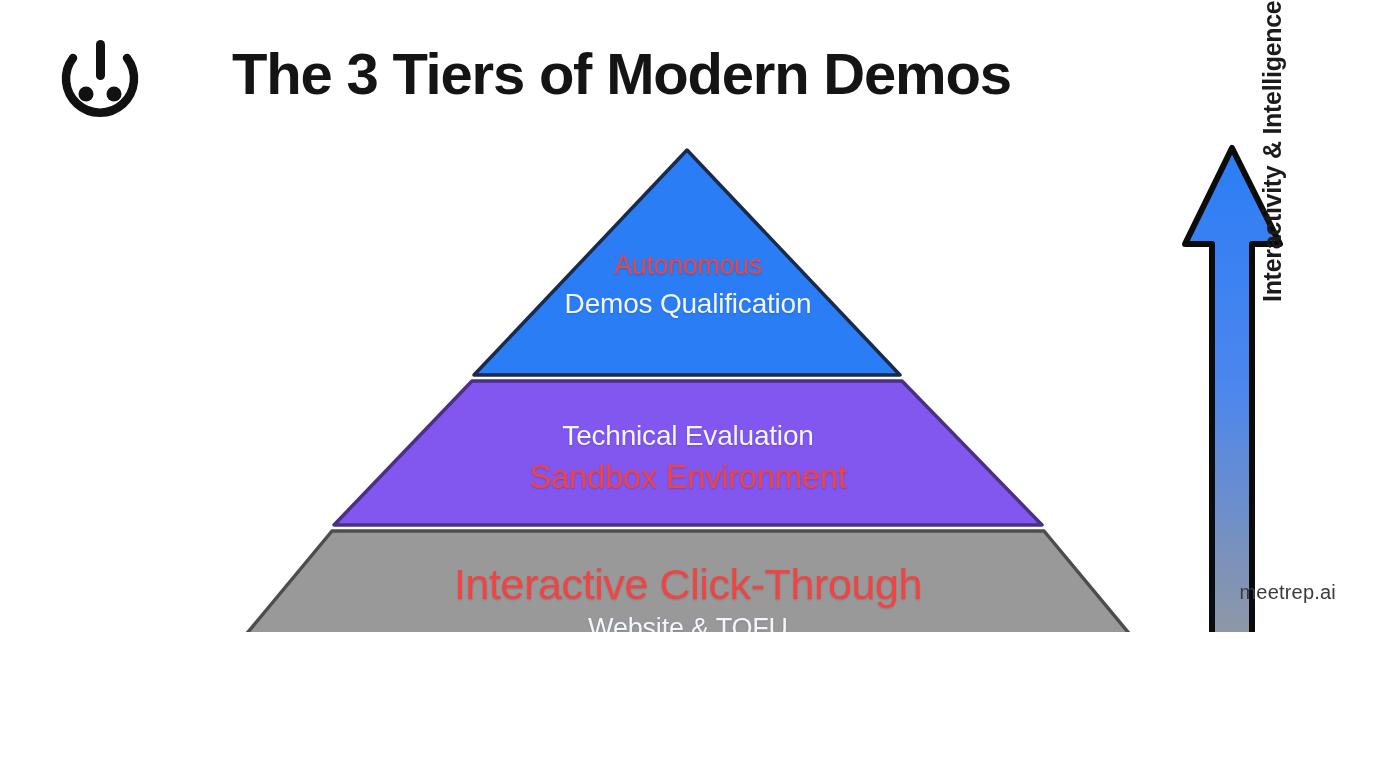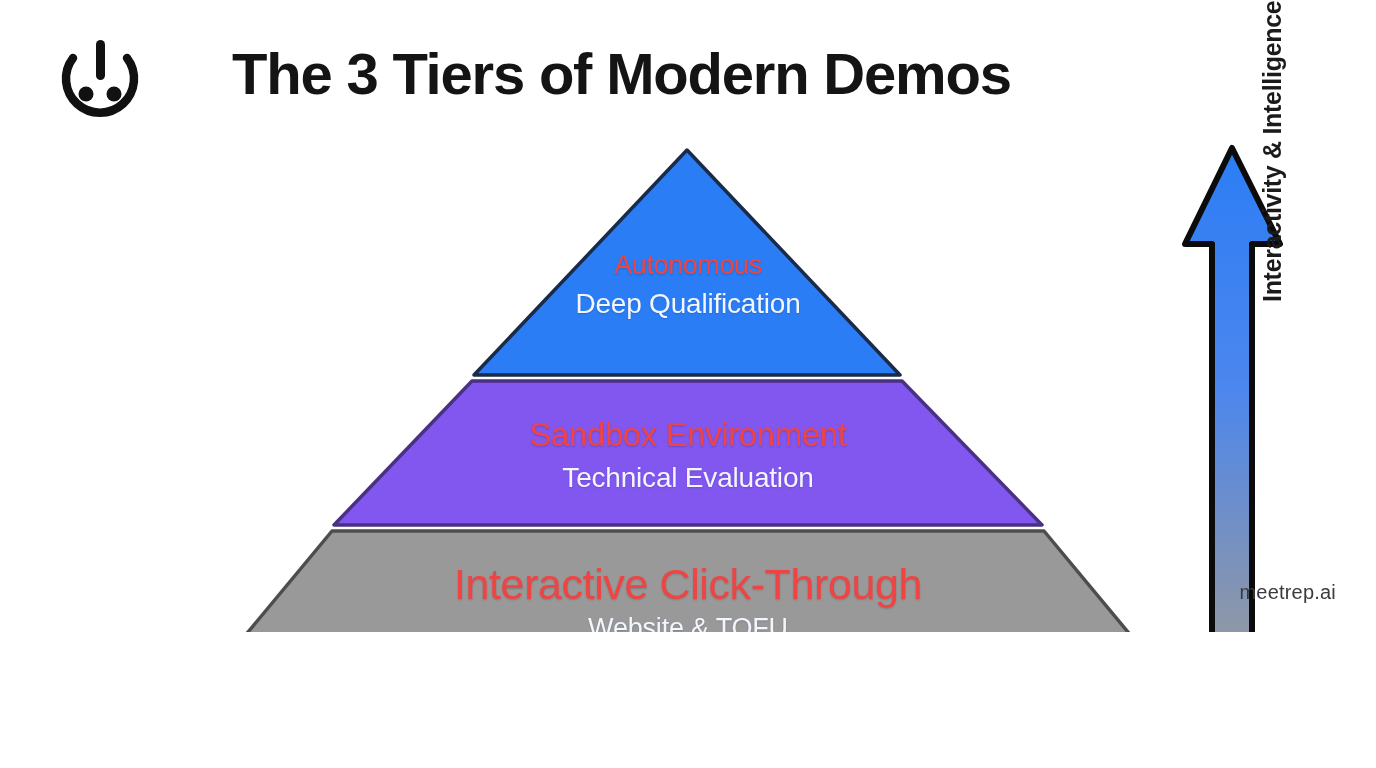--- a/index.html
+++ b/index.html
@@ -140,26 +140,26 @@
 
     <polygon points="687,150 900,375 474,375" fill="#2b7df5" stroke="#1a2b4a" stroke-width="3.5" stroke-linejoin="round"></polygon>
 
     <polygon points="472,381 902,381 1042,525 334,525" fill="#8257f0" stroke="#4a3183" stroke-width="3.5" stroke-linejoin="round"></polygon>
 
     <polygon points="332,531 1044,531 1162,673 214,673" fill="#999999" stroke="#4d4d4d" stroke-width="3.5" stroke-linejoin="round"></polygon>
   </svg>
 
   <div id="tier1-block">
     <div class="tier-text tier-title" style="position:relative;">Autonomous</div>
-    <div class="tier-text tier-sub" style="position:relative;">Deep Qualification</div>
+    <div class="tier-text tier-sub" style="position:relative;">Demos Qualification</div>
   </div>
 
   <div id="tier2-block">
+    <div class="tier-text tier-sub" style="position:relative;">Technical Evaluation</div>
     <div class="tier-text tier-title" style="position:relative;">Sandbox Environment</div>
-    <div class="tier-text tier-sub" style="position:relative;">Technical Evaluation</div>
   </div>
 
   <div id="tier3-block">
     <div class="tier-text tier-title" style="position:relative;">Interactive Click-Through</div>
     <div class="tier-text tier-sub" style="position:relative;">Website &amp; TOFU</div>
   </div>
 
   <svg id="axis-arrow" viewBox="0 0 104 540">
     <polygon points="50,6 98,102 70,102 70,534 30,534 30,102 3,102" fill="url(#arrowGrad)" stroke="#0b0b0b" stroke-width="6" stroke-linejoin="round"></polygon>
   </svg>

